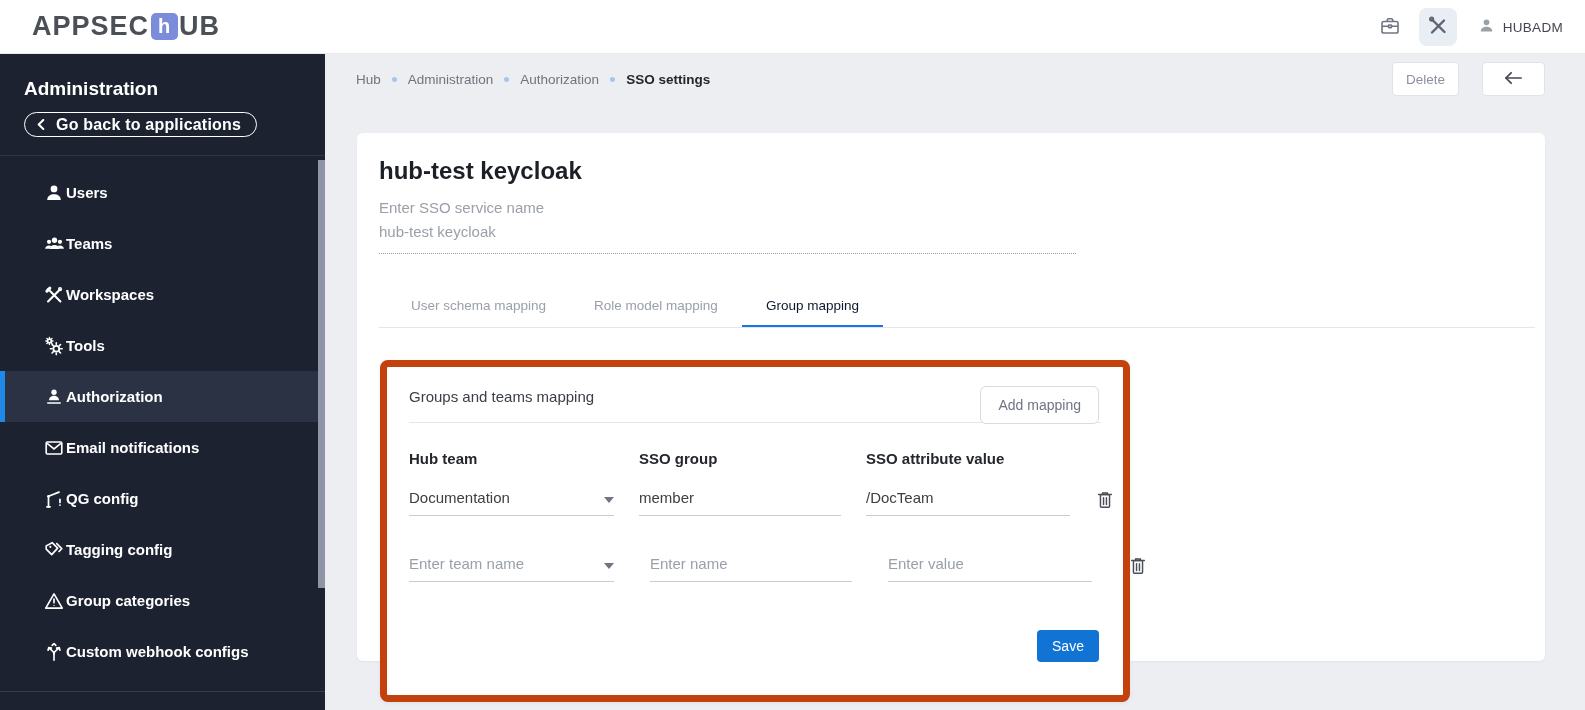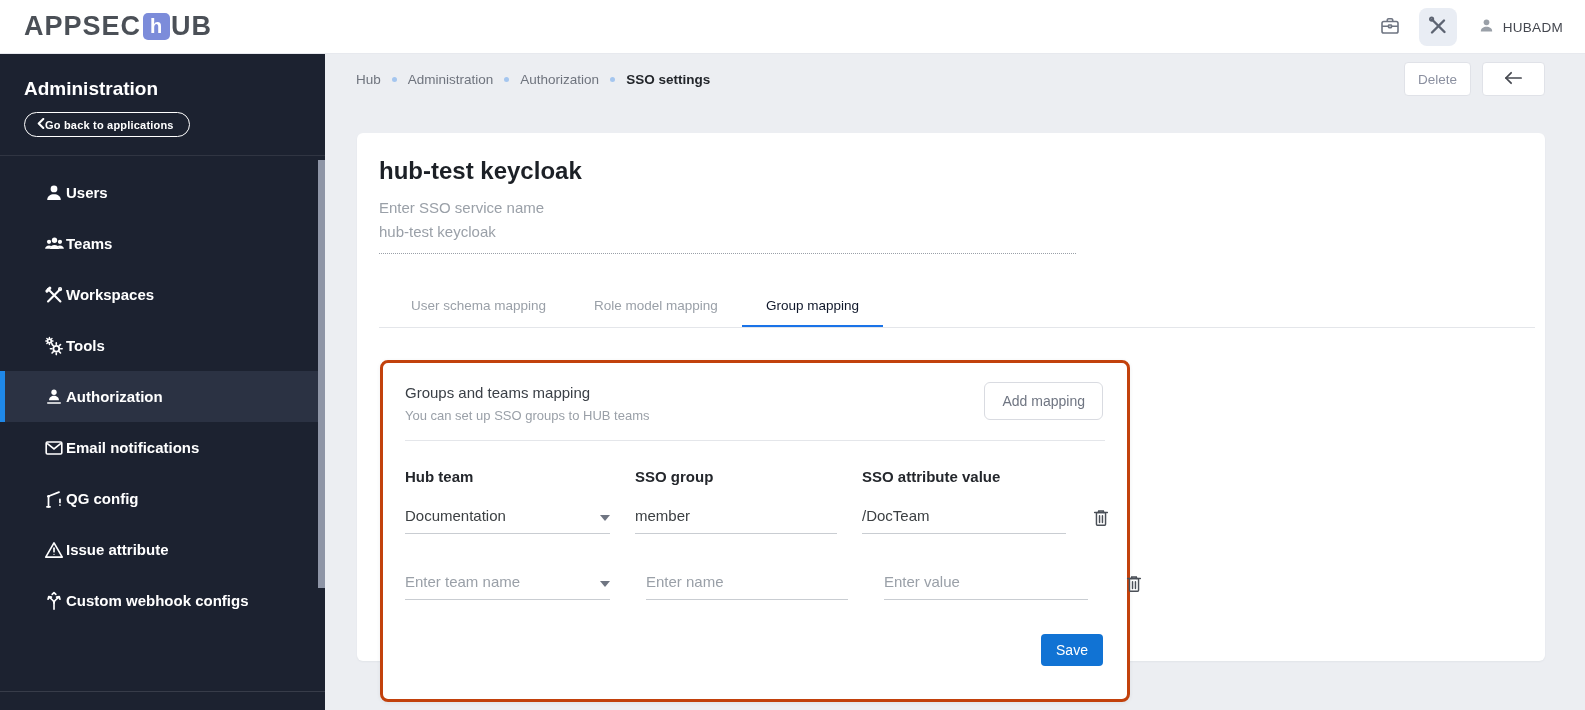--- a/index.html
+++ b/index.html
@@ -3,54 +3,54 @@
 <meta charset="utf-8">
 <style>
   * { margin:0; padding:0; box-sizing:border-box; }
   html,body { width:1585px; height:710px; overflow:hidden; }
   body { font-family:"Liberation Sans", sans-serif; background:#eceef2; position:relative; }
   #app { position:absolute; inset:0; width:1585px; height:710px; }
 
   
   .topbar { position:absolute; left:0; top:0; width:1585px; height:54px; background:#ffffff;
             border-bottom:1px solid #e7e9ee; z-index:20; display:flex; align-items:center; }
-  .logo { display:flex; align-items:center; margin-left:24px; font-weight:700; font-size:27px;
+  .logo { display:flex; align-items:center; margin-left:32px; font-weight:700; font-size:27px;
           letter-spacing:1px; color:#4b5057;justify-content:space-between; }
   .logo-mark { display:inline-flex; align-items:center; justify-content:center; width:27px; height:27px;
                background:#7c8cda; border-radius:5px; color:#ffffff; font-size:20px; font-weight:700;
                margin:0 1px 0 2px; }
   .topbar-right { position:absolute; right:22px; top:0; height:54px; display:flex; align-items:center; gap:10px; }
   .icon-btn { width:38px; height:38px; display:flex; align-items:center; justify-content:center;
               border-radius:8px; background:transparent; border:none; cursor:pointer; }
   .icon-btn.active { background:#e9edf4; }
   .user-chip { display:flex; align-items:center; gap:7px; margin-left:10px; cursor:pointer; }
   .user-chip .name { font-size:13.5px; color:#44474f; letter-spacing:.3px; }
 
   
   .sidebar { position:absolute; left:0; top:54px; width:325px; height:656px; background:#1c2230; z-index:10; }
   .sidebar-title { color:#ffffff; font-size:19px; font-weight:700; margin:24px 0 0 24px; }
-  .goback-btn { display:inline-flex; align-items:center; gap:0; margin:12px 0 0 24px; height:25px;
+  .goback-btn { display:inline-flex; align-items:center; gap:11px; margin:12px 0 0 24px; height:25px;
                 padding:0 15px 0 12px; border:1px solid #ffffff; border-radius:13px; background:transparent;
-                color:#ffffff; font-size:11px; font-weight:700; font-family:"Liberation Sans",sans-serif;
+                color:#ffffff; font-size:16px; font-weight:700; font-family:"Liberation Sans",sans-serif;
                 cursor:pointer; letter-spacing:.2px; }
   .sidebar-divider { border-top:1px solid rgba(255,255,255,.09); margin-top:18px; }
   .nav { margin-top:11px; }
   .nav-item { height:51px; display:flex; align-items:center; padding-left:37px; cursor:pointer;
               color:#ffffff; font-size:15px; font-weight:700; border-left:5px solid transparent; }
   .nav-item .nicon { width:24px; display:flex; justify-content:center; }
   .nav-item.active { background:#2b3243; border-left-color:#1f88e8; }
   .sidebar-bottom-divider { position:absolute; left:0; right:0; top:637px; border-top:1px solid rgba(255,255,255,.12); }
   .scroll-thumb { position:absolute; right:0; top:106px; width:7px; height:428px; background:#8e95a6; cursor:pointer; }
 
   
   .crumbrow { position:absolute; left:356px; top:54px; height:50px; display:flex; align-items:center; z-index:5; }
   .crumb { font-size:13.5px; color:#6f747e; cursor:pointer; }
   .crumb-dot { width:5px; height:5px; border-radius:50%; background:#a5c6ef; margin:0 11px; }
   .crumb.current { color:#23262b; font-weight:700; cursor:default; }
-  .top-actions { position:absolute; right:40px; top:62px; display:flex; gap:11px; z-index:5; }
+  .top-actions { position:absolute; right:40px; top:62px; display:flex; gap:23px; z-index:5; }
   .btn-outline { height:34px; background:#ffffff; border:1px solid #e0e2e8; border-radius:4px; cursor:pointer;
                  font-family:"Liberation Sans",sans-serif; display:flex; align-items:center; justify-content:center; }
   .btn-delete { width:67px; font-size:13.5px; color:#8b90a0; }
   .btn-back { width:63px; }
 
   
   .panel { position:absolute; left:357px; top:133px; width:1188px; height:528px; background:#ffffff;
            border-radius:6px; box-shadow:0 1px 2px rgba(40,50,70,.05);padding-left:34px; }
   .panel-title { position:absolute; left:22px; top:24px; font-size:24px; font-weight:700; color:#1c2026; }
   .field { position:absolute; left:22px; top:66px; width:697px; }
@@ -58,21 +58,21 @@
   .field-input { display:block; width:100%; border:none; outline:none; border-bottom:1px dotted #9aa0a8;
                  font-family:"Liberation Sans",sans-serif; font-size:15px; color:#9aa0a8;
                  padding:7px 0 13px 0; background:transparent; }
 
   .tabs { position:absolute; left:22px; right:10px; top:151px; display:flex; align-items:stretch;
           border-bottom:1px solid #e4e6ea; height:44px; padding-left:8px; }
   .tab { display:flex; align-items:center; padding:0 24px; font-size:13.5px; color:#9aa0a8; cursor:pointer; }
   .tab.active { color:#0f172a; box-shadow:inset 0 -2px 0 #1a73e8; }
 
   
-  .card { position:absolute; left:23px; top:227px; width:750px; height:342px; border:3px solid #c2410c;
+  .card { position:absolute; left:23px; top:227px; width:750px; height:342px; border:7px solid #c2410c;
           border-radius:8px; background:#ffffff; box-shadow:0 1px 4px rgba(40,50,70,.07); }
   .card-head { position:relative; padding:21px 22px 17px 22px; }
   .card-title { font-size:15px; color:#3b4047; }
   .card-sub { font-size:13px; color:#9aa0a8; margin-top:7px; }
   .add-btn { position:absolute; right:24px; top:19px; height:38px; padding:0 17px; background:#ffffff;
              border:1px solid #d9dbe1; border-radius:6px; font-family:"Liberation Sans",sans-serif;
              font-size:14px; color:#6f7582; cursor:pointer; }
   .card-head-divider { margin:0 22px; border-bottom:1px solid #e4e6ea; }
 
   .map-table { padding:0 22px; }
@@ -229,26 +229,36 @@
             <circle cx="6" cy="9" r="1.5" fill="#ffffff" stroke="none"></circle>
             <path d="M18.5 12.5 v3.2"></path>
             <circle cx="18.5" cy="18.6" r="1" fill="#ffffff" stroke="none"></circle>
           </svg>
         </span>
         <span>QG config</span>
       </div>
       <div class="nav-item">
         <span class="nicon">
           <svg width="22" height="22" viewBox="0 0 24 24" fill="none" stroke="#ffffff" stroke-width="1.8" stroke-linejoin="round">
+            <path d="M3.5 7.5 L10 4 L16 10 L9.5 17 L3.5 11 Z"></path>
+            <circle cx="8" cy="8.5" r="1.2" fill="#ffffff" stroke="none"></circle>
+            <path d="M14.5 4.5 L20.5 10.5 L17 14.2" stroke-width="1.7"></path>
+          </svg>
+        </span>
+        <span>Tagging config</span>
+      </div>
+      <div class="nav-item">
+        <span class="nicon">
+          <svg width="22" height="22" viewBox="0 0 24 24" fill="none" stroke="#ffffff" stroke-width="1.8" stroke-linejoin="round">
             <path d="M12 4.2 L21 19.8 H3 Z"></path>
             <path d="M12 10 v4" stroke-linecap="round"></path>
             <circle cx="12" cy="16.8" r="0.6" fill="#ffffff" stroke="none"></circle>
           </svg>
         </span>
-        <span>Issue attribute</span>
+        <span>Group categories</span>
       </div>
       <div class="nav-item">
         <span class="nicon">
           <svg width="22" height="22" viewBox="0 0 24 24" fill="none" stroke="#ffffff" stroke-width="1.8" stroke-linecap="round" stroke-linejoin="round">
             <path d="M12 21 V14"></path>
             <path d="M12 14 C12 10.5 8.5 10 6.5 7.5"></path>
             <path d="M12 14 C12 10.5 15.5 10 17.5 7.5"></path>
             <path d="M5.5 10 L6.3 7.2 L9.2 7.8"></path>
             <path d="M18.5 10 L17.7 7.2 L14.8 7.8"></path>
             <path d="M10 4.8 L12 2.8 L14 4.8"></path>
@@ -294,21 +304,20 @@
 
     <div class="tabs">
       <div class="tab">User schema mapping</div>
       <div class="tab">Role model mapping</div>
       <div class="tab active">Group mapping</div>
     </div>
 
     <section class="card">
       <div class="card-head">
         <div class="card-title">Groups and teams mapping</div>
-        <div class="card-sub">You can set up SSO groups to HUB teams</div>
         <button class="add-btn">Add mapping</button>
       </div>
       <div class="card-head-divider"></div>
 
       <div class="map-table">
         <div class="map-grid map-head">
           <div class="col-header">Hub team</div>
           <div class="col-header">SSO group</div>
           <div class="col-header">SSO attribute value</div>
           <div></div>

